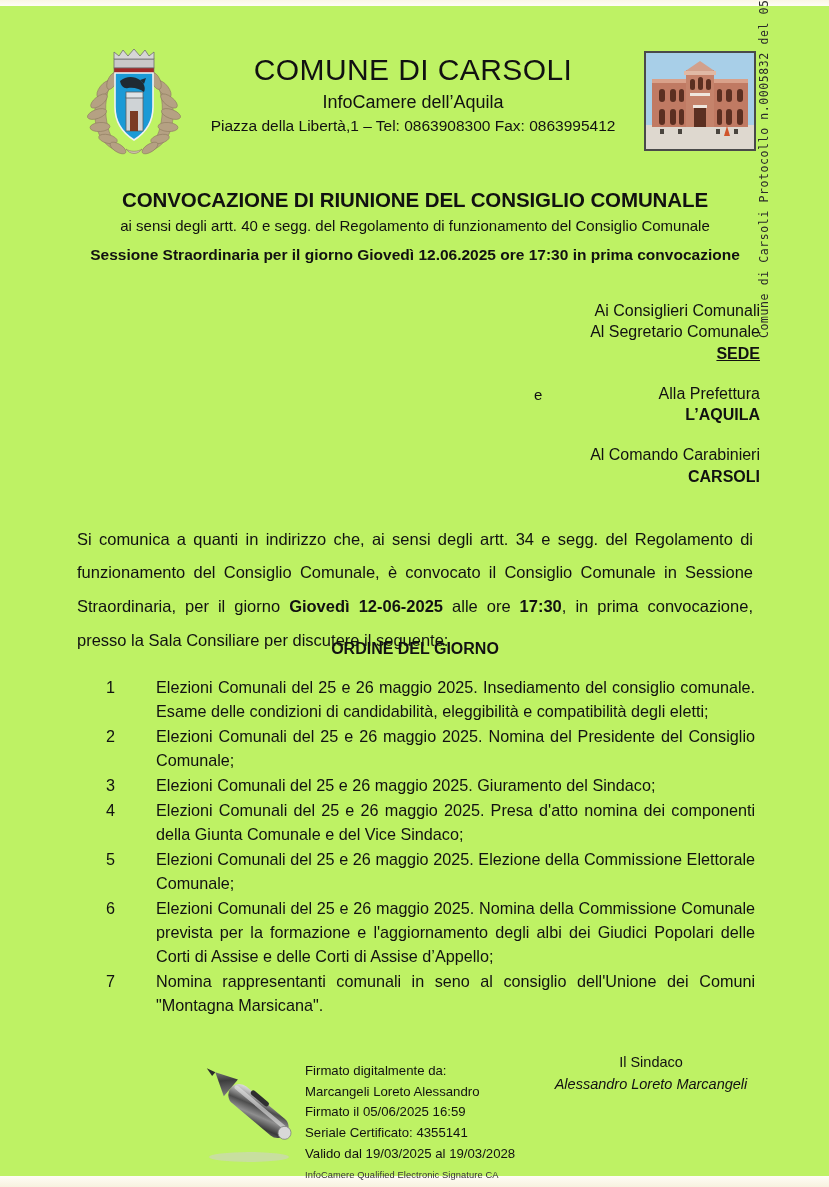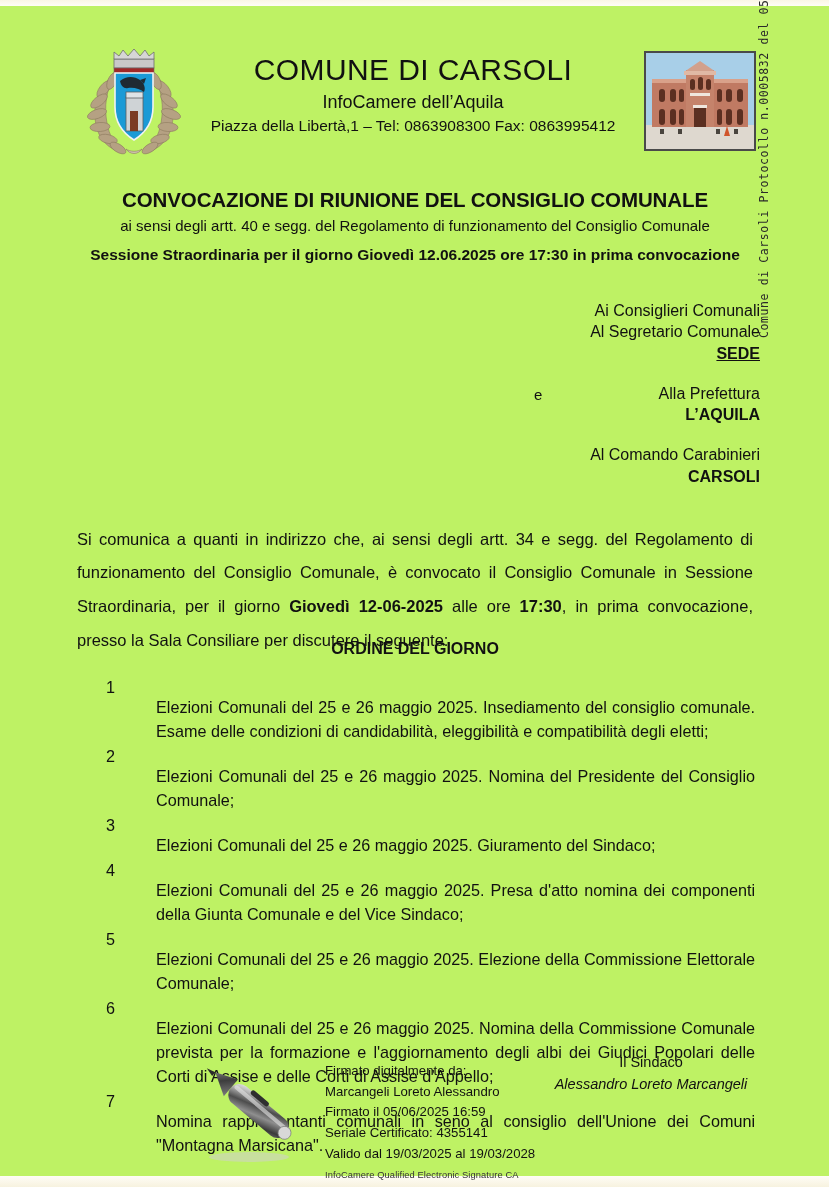--- a/index.html
+++ b/index.html
@@ -172,21 +172,20 @@
     margin-bottom: 1px;
   }
   .agenda-num {
     flex: 0 0 50px;
     text-align: left;
     padding-left: 6px;
   }
   .agenda-text {
     flex: 1 1 auto;
     text-align: justify;
-    margin-top: 20px;
   }
 
   
   .sindaco {
     position: absolute;
     left: 520px; top: 1052px;
     width: 262px;
     text-align: center;
     font-size: 14.5px;
     line-height: 1.5;
@@ -206,21 +205,20 @@
     width: 100px; height: 108px;
   }
   .sigtext {
     position: absolute;
     left: 100px; top: 3px;
     font-family: "Liberation Sans", sans-serif;
     font-size: 13.2px;
     line-height: 1.57;
     color: #111;
     white-space: nowrap;
-    margin-left: 20px;
   }
   .sig-ca {
     font-size: 9.3px;
     color: #333;
     margin-top: 3px;
     letter-spacing: 0.1px;
   }
 </style>
 </head>
 <body>

